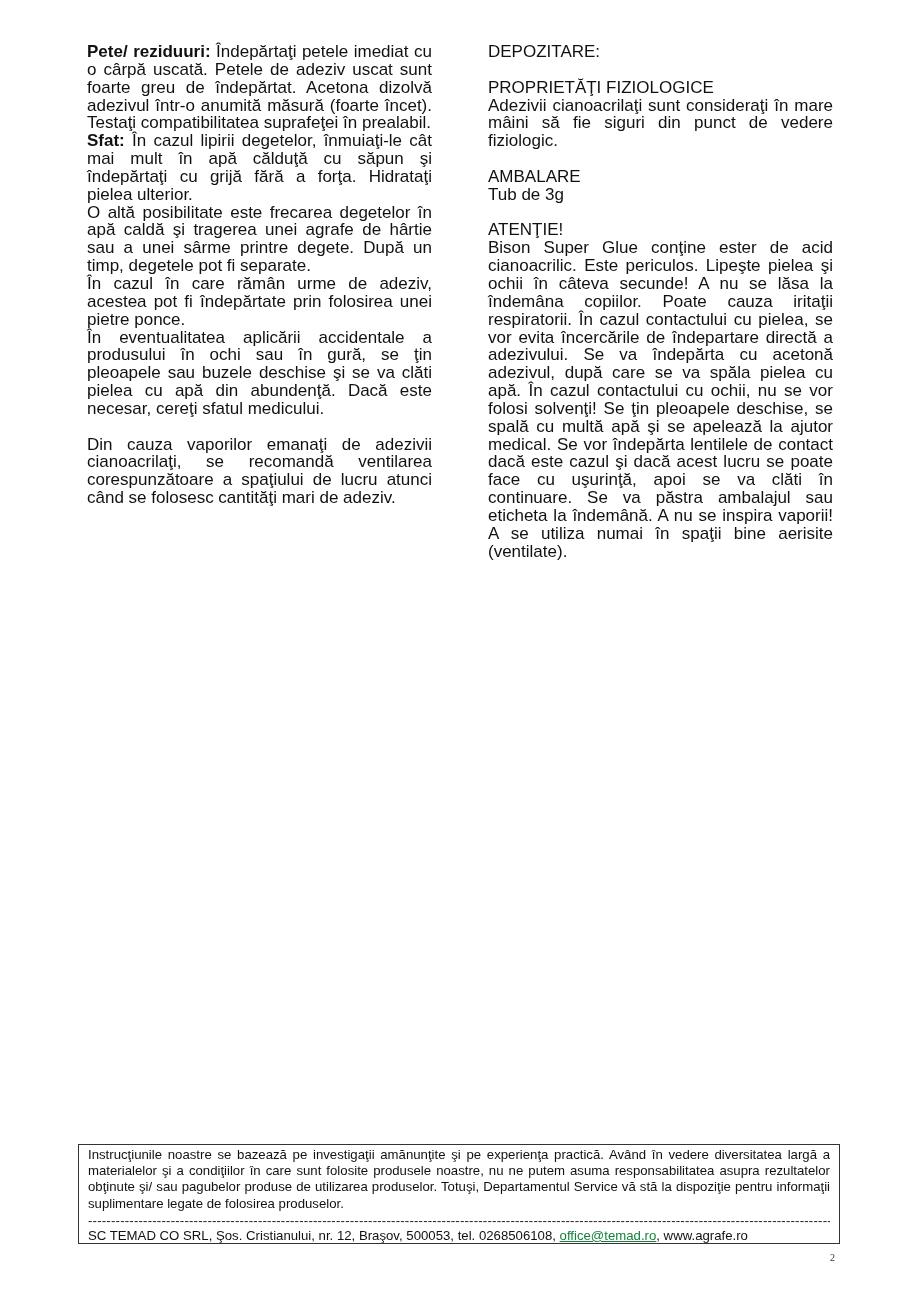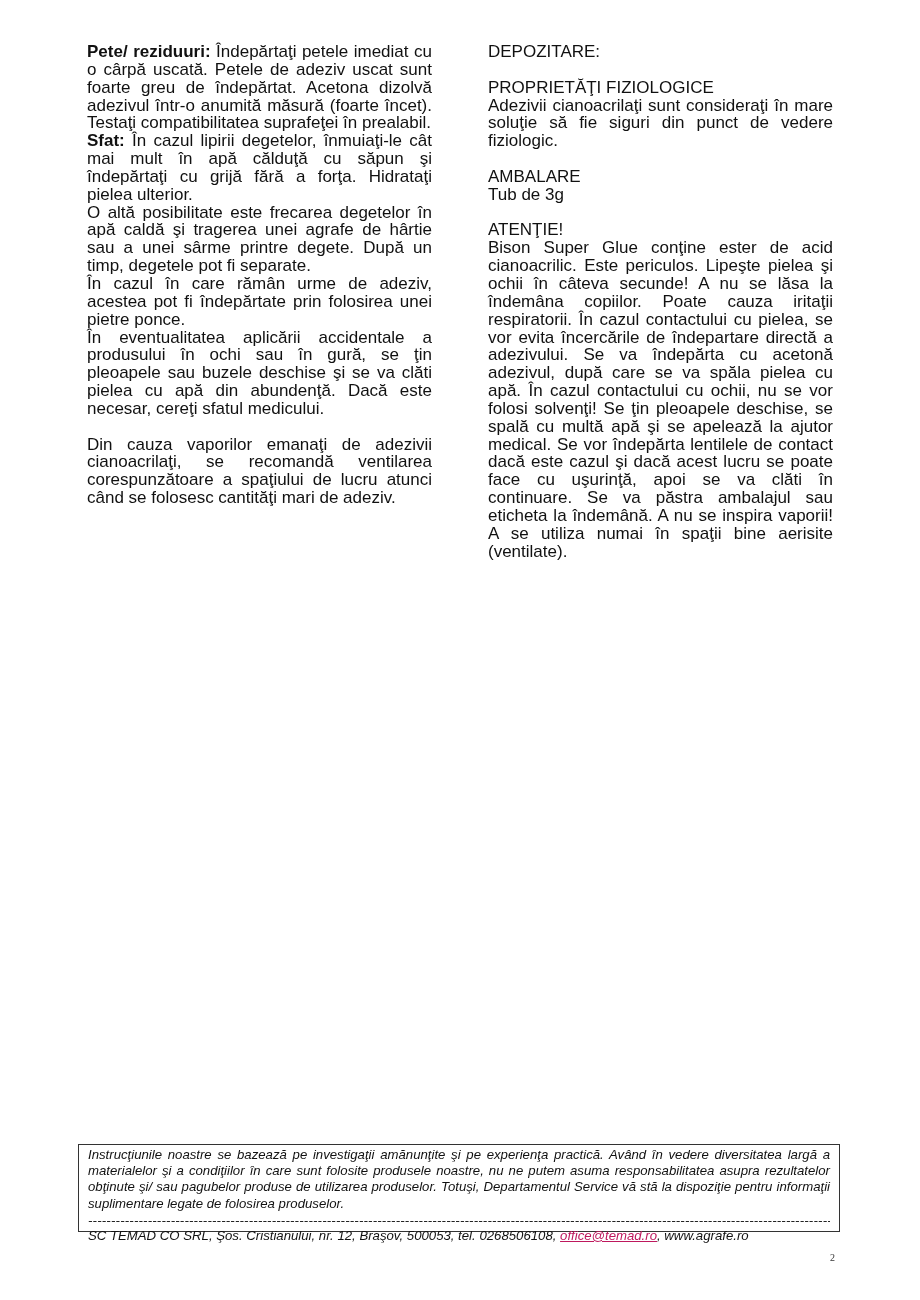--- a/index.html
+++ b/index.html
@@ -12,29 +12,29 @@
       font-size: 17px; line-height: 17.85px; text-align: justify;
     }
     .col-left { left: 87px; }
     .col-right { left: 488px; }
     .para { margin: 0; }
     .para.gap { margin-top: 17.85px; }
     .lead { font-weight: bold; }
     .heading { font-weight: normal; margin: 0; }
     .section { margin-bottom: 17.85px; }
     .footer-box {
-      position: absolute; left: 78px; top: 1144px; width: 762px; height: 88px;
+      position: absolute; left: 78px; top: 1144px; width: 762px; height: 100px;
       border: 1px solid #333; box-sizing: border-box;
       padding: 2px 9px 0 9px;
-      font-size: 13.2px; line-height: 16.2px; color: #111; font-style: italic;
+      font-size: 13.2px; line-height: 16.2px; color: #111;
     }
     .footer-text { text-align: justify; margin: 0; }
     .dash-line { overflow: hidden; white-space: nowrap; height: 14px; line-height: 14px; letter-spacing: 0.2px; margin-top: 2px; color: #222; }
     .footer-contact { margin: 0; white-space: nowrap; }
-    .footer-contact a { color: #be185d; text-decoration: underline; }
+    .footer-contact a { color: #15803d; text-decoration: underline; }
     .page-number {
       position: absolute; left: 830px; top: 1252px;
       font-family: "Liberation Serif", serif; font-size: 10px; color: #333;
     }
   </style>
 </head>
 <body>
 
 <div class="col col-left">
   <p class="para"><span class="lead">Pete/ reziduuri:</span><span> Îndepărtaţi petele imediat cu o cârpă uscată. Petele de adeziv uscat sunt foarte greu de îndepărtat. Acetona dizolvă adezivul într-o anumită măsură (foarte încet). Testaţi compatibilitatea suprafeţei în prealabil.</span></p>
@@ -44,21 +44,21 @@
   <p class="para">În eventualitatea aplicării accidentale a produsului în ochi sau în gură, se ţin pleoapele sau buzele deschise şi se va clăti pielea cu apă din abundenţă. Dacă este necesar, cereţi sfatul medicului.</p>
   <p class="para gap">Din cauza vaporilor emanaţi de adezivii cianoacrilaţi, se recomandă ventilarea corespunzătoare a spaţiului de lucru atunci când se folosesc cantităţi mari de adeziv.</p>
 </div>
 
 <div class="col col-right">
   <div class="section">
     <p class="heading">DEPOZITARE:</p>
   </div>
   <div class="section">
     <p class="heading">PROPRIETĂŢI FIZIOLOGICE</p>
-    <p class="para">Adezivii cianoacrilaţi sunt consideraţi în mare soluţie să fie siguri din punct de vedere fiziologic.</p>
+    <p class="para">Adezivii cianoacrilaţi sunt consideraţi în mare mâini să fie siguri din punct de vedere fiziologic.</p>
   </div>
   <div class="section">
     <p class="heading">AMBALARE</p>
     <p class="para">Tub de 3g</p>
   </div>
   <div class="section">
     <p class="heading">ATENŢIE!</p>
     <p class="para">Bison Super Glue conţine ester de acid cianoacrilic. Este periculos. Lipeşte pielea şi ochii în câteva secunde! A nu se lăsa la îndemâna copiilor. Poate cauza iritaţii respiratorii. În cazul contactului cu pielea, se vor evita încercările de îndepartare directă a adezivului. Se va îndepărta cu acetonă adezivul, după care se va spăla pielea cu apă. În cazul contactului cu ochii, nu se vor folosi solvenţi! Se ţin pleoapele deschise, se spală cu multă apă şi se apelează la ajutor medical. Se vor îndepărta lentilele de contact dacă este cazul şi dacă acest lucru se poate face cu uşurinţă, apoi se va clăti în continuare. Se va păstra ambalajul sau eticheta la îndemână. A nu se inspira vaporii! A se utiliza numai în spaţii bine aerisite (ventilate).</p>
   </div>
 </div>

